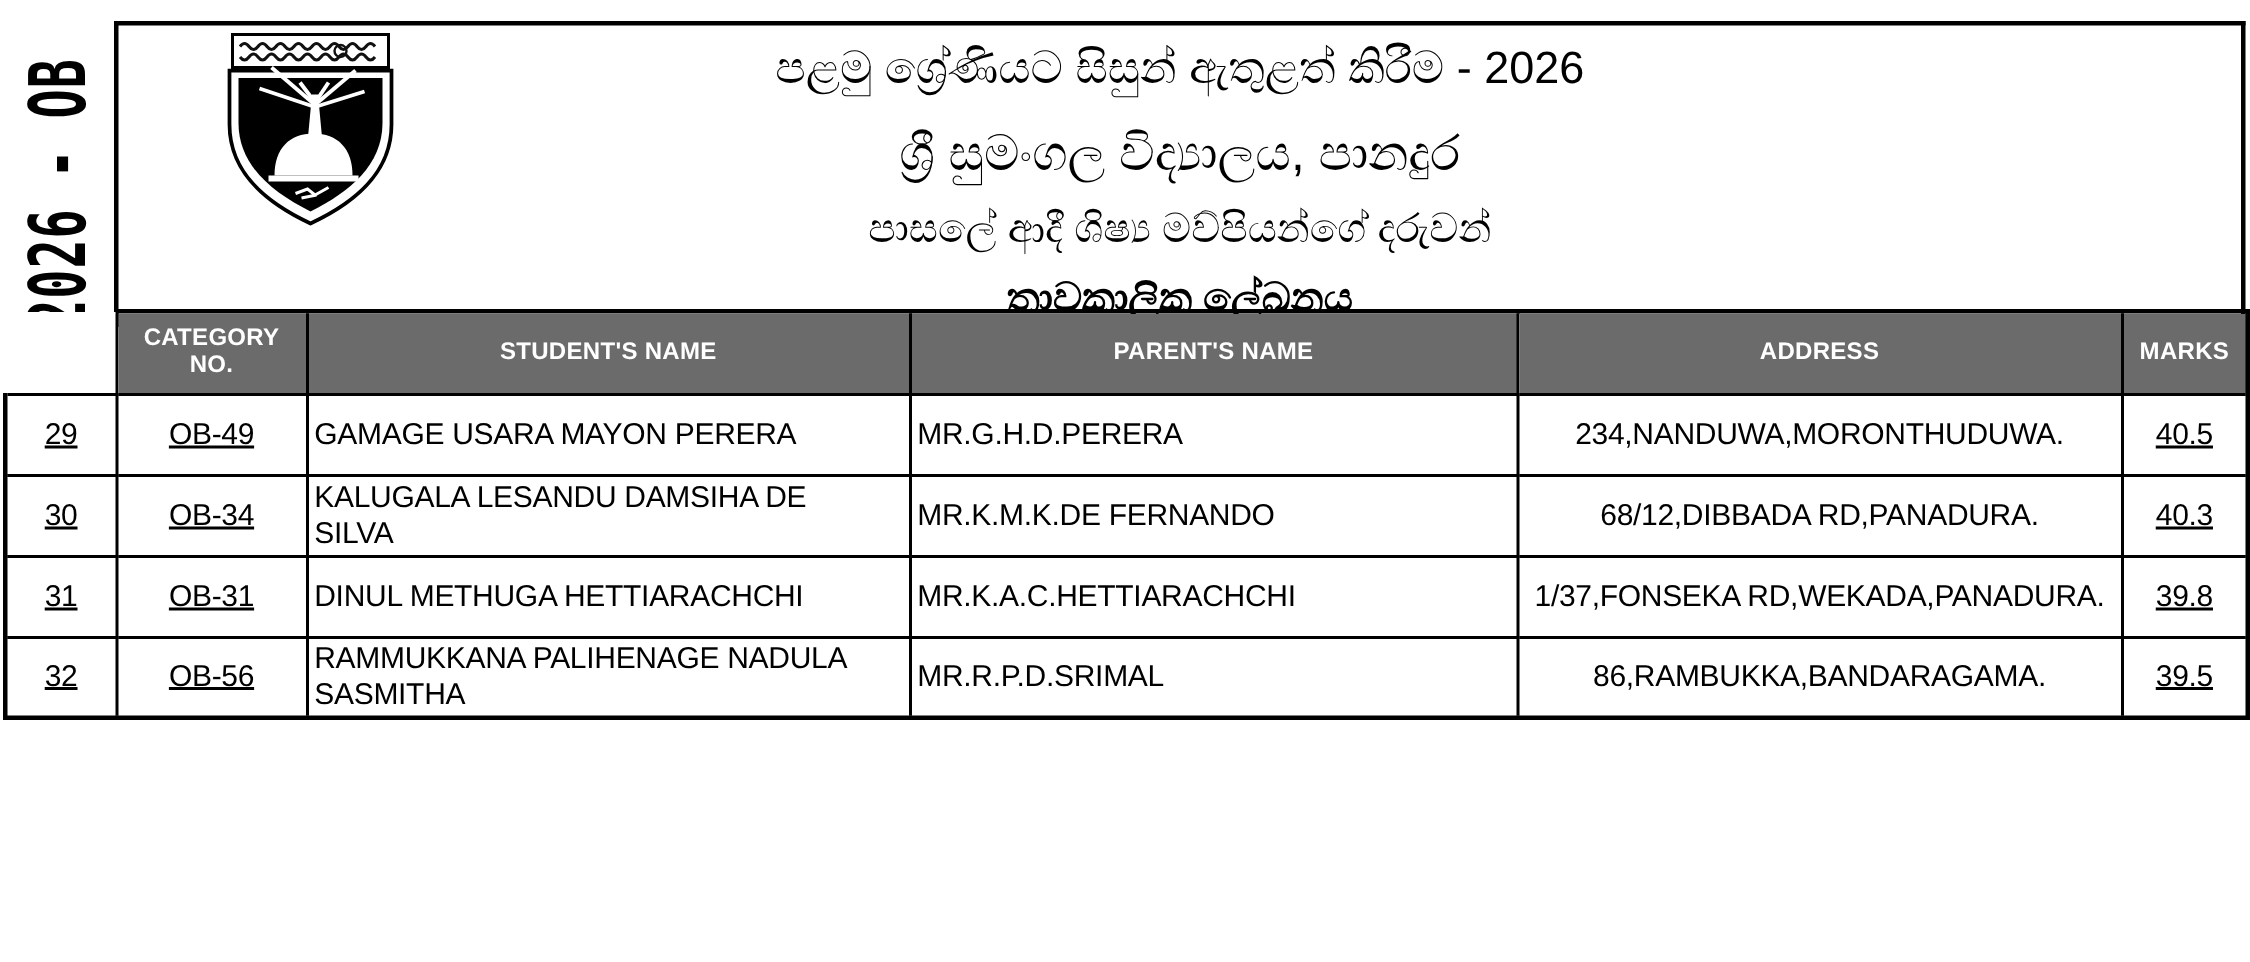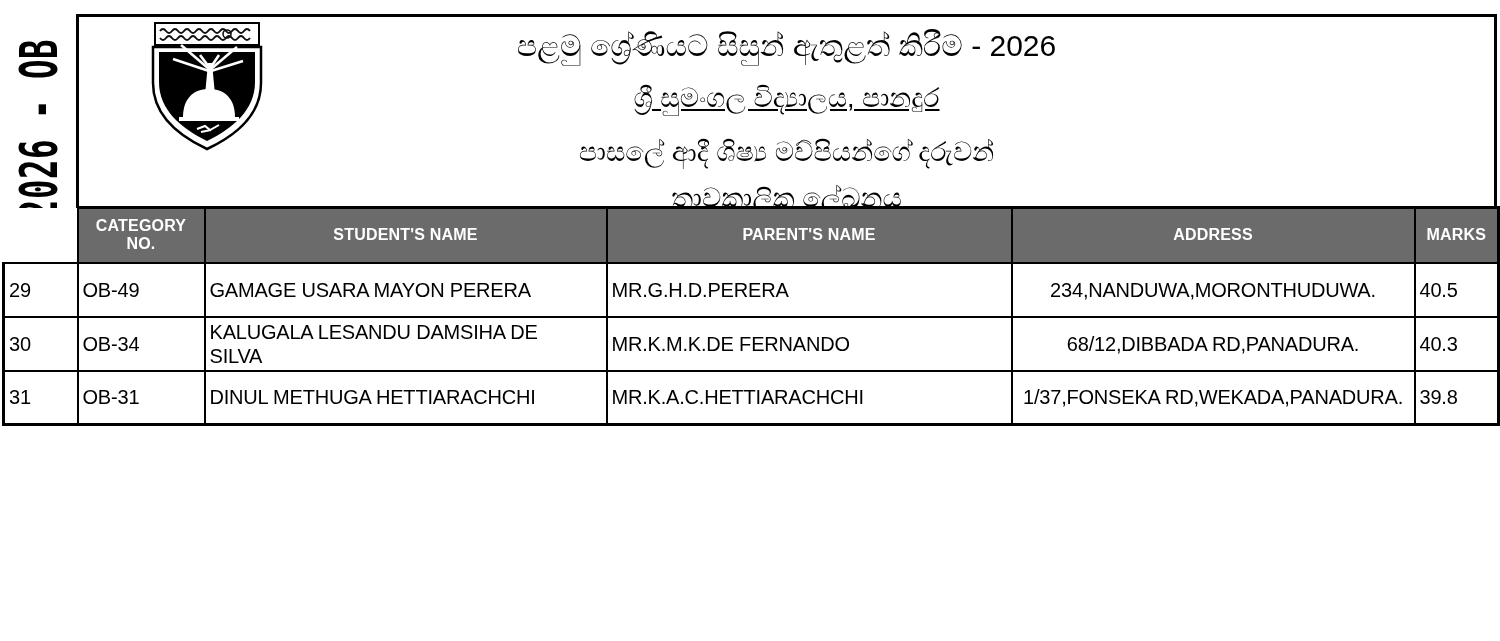--- a/index.html
+++ b/index.html
@@ -28,23 +28,23 @@
   
   .title-box {
     position:absolute; left:76px; top:14px; width:1421px; height:204px;
     border:3px solid #000; border-bottom:none;
     background:#fff;
   }
   .crest { position:absolute; left:66px; top:4px; width:124px; height:130px; }
   .titles { position:absolute; left:0; right:0; top:0; text-align:center; }
   .t-line { position:absolute; left:0; right:0; text-align:center; white-space:nowrap; }
   .t1 { top:12px;  font-size:30px; }
-  .t2 { top:66px;  font-size:27px;text-decoration:underline; }
+  .t2 { top:66px;  font-size:33px; }
   .t3 { top:120px; font-size:27px; }
-  .t4 { top:166px; font-size:27px; font-weight:normal;
+  .t4 { top:166px; font-size:27px; font-weight:bold;
         text-decoration:underline; text-decoration-thickness:2px; text-underline-offset:4px; }
 
   
   table.data-table {
     position:absolute; left:2px; top:206px;
     width:1495px; border-collapse:collapse; table-layout:fixed;
     border:3px solid #000;
   }
   .data-table th, .data-table td { border:2px solid #000; overflow:hidden; }
   .data-table th {
@@ -54,21 +54,21 @@
   }
   .data-table th.empty-cell {
     background:#fff;
     border-top-style:hidden; border-left-style:hidden;
   }
   .data-table td {
     height:54px; font-size:20px; letter-spacing:-0.2px;
     padding:1px 4px; vertical-align:middle; line-height:24px;
     background:#fff;
   }
-  td.col-no, td.col-cat, td.col-marks { text-align:left; }
+  td.col-no, td.col-cat, td.col-marks { text-align:center;text-decoration:underline; }
   td.col-student { text-align:left; padding-right:16px; }
   td.col-parent  { text-align:left; }
   td.col-addr    { text-align:center; overflow-wrap:anywhere;border-radius:27px; }
 </style>
 </head>
 <body>
 
 <div class="page">
 
   <div class="side-label">
@@ -156,16 +156,24 @@
         <td class="col-marks">40.3</td>
       </tr>
       <tr>
         <td class="col-no">31</td>
         <td class="col-cat">OB-31</td>
         <td class="col-student">DINUL METHUGA HETTIARACHCHI</td>
         <td class="col-parent">MR.K.A.C.HETTIARACHCHI</td>
         <td class="col-addr">1/37,FONSEKA RD,WEKADA,PANADURA.</td>
         <td class="col-marks">39.8</td>
       </tr>
+      <tr>
+        <td class="col-no">32</td>
+        <td class="col-cat">OB-56</td>
+        <td class="col-student">RAMMUKKANA PALIHENAGE NADULA SASMITHA</td>
+        <td class="col-parent">MR.R.P.D.SRIMAL</td>
+        <td class="col-addr">86,RAMBUKKA,BANDARAGAMA.</td>
+        <td class="col-marks">39.5</td>
+      </tr>
     </tbody>
   </table>
 
 </div>
 
 </body></html>

